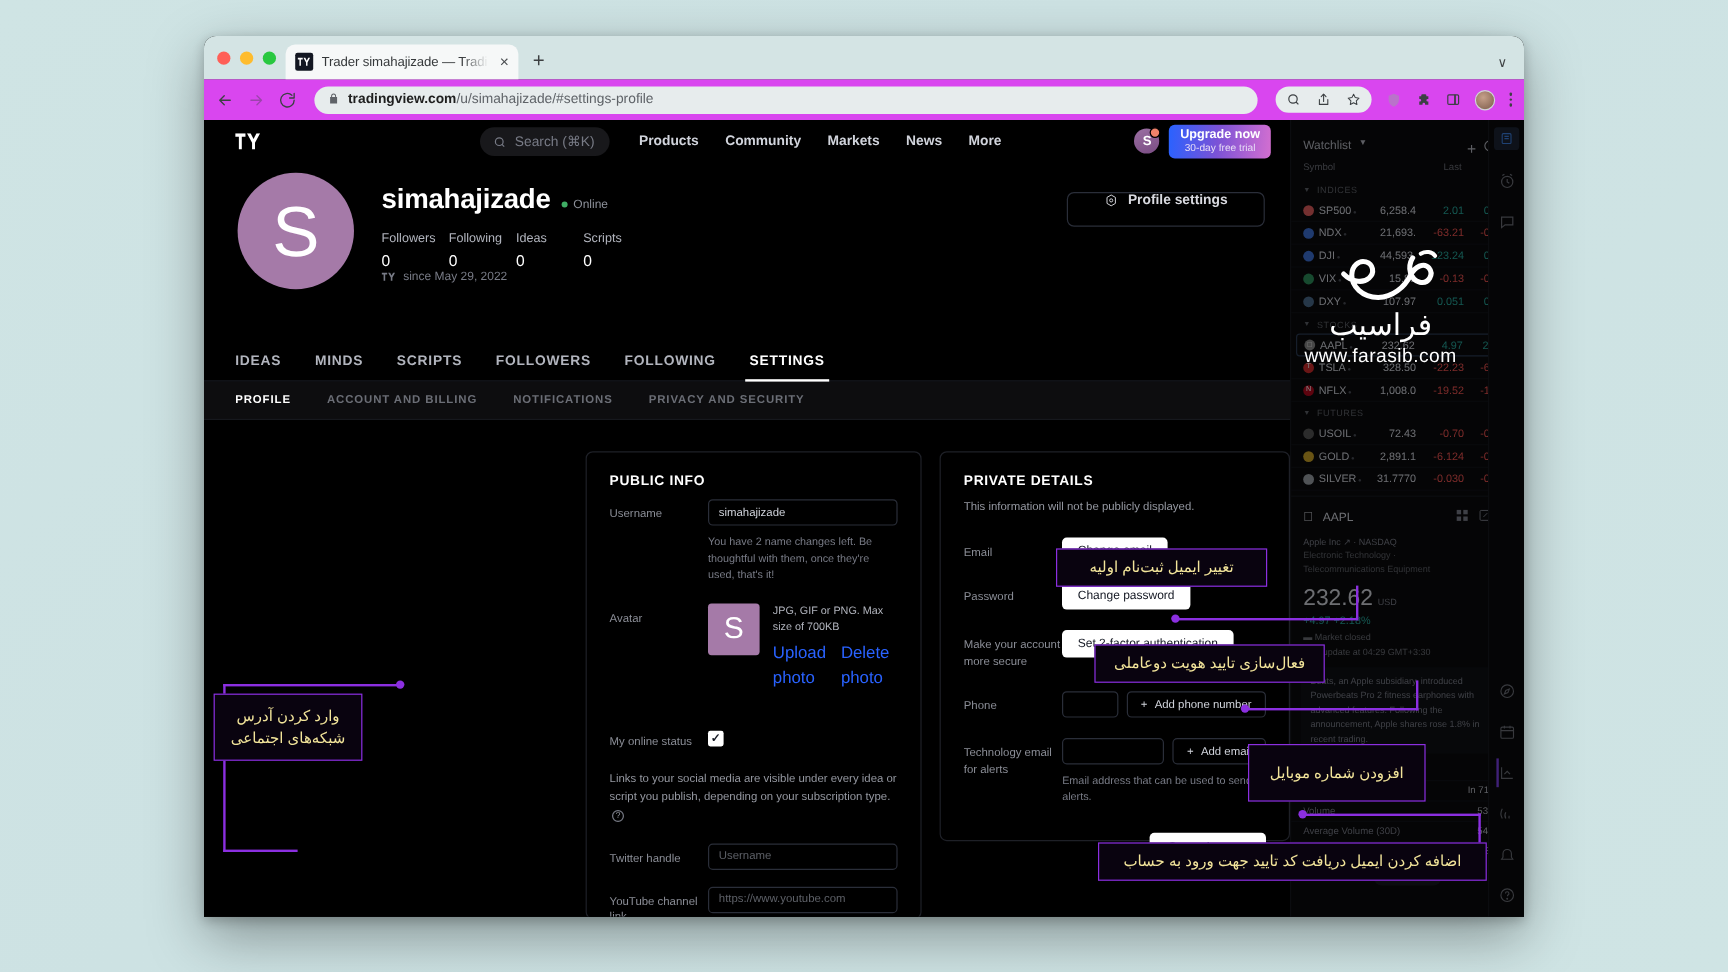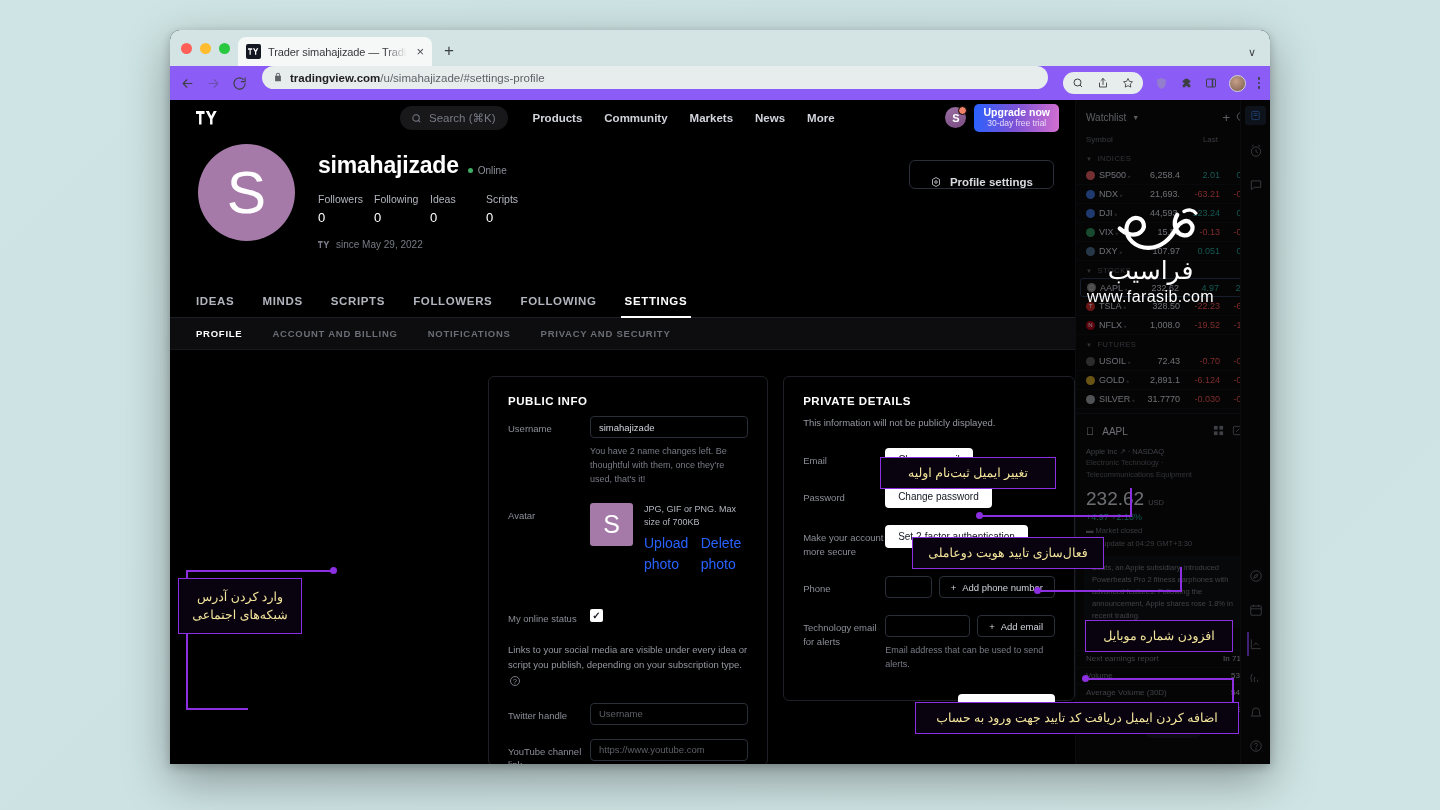--- a/index.html
+++ b/index.html
@@ -53,22 +53,22 @@
             mask-image: linear-gradient(90deg,#000 84%, transparent 100%);
   }
   .tab-close { font-size: 13px; color: #4a4d50; line-height: 1; padding-left: 2px; }
   .newtab { font-size: 17px; color: #3c3f41; margin: 0 0 5px 12px; font-weight: 300; }
   .tab-chevron {
     position: absolute; right: 14px; bottom: 7px;
     font-size: 11px; color: #3f4244;
   }
 
   .toolbar {
-    height: 34px; background: #8b5cf6;
-    display: flex; padding: 0 10px; gap: 11px;
+    height: 34px; background: #d946ef;
+    display: flex; align-items: center; padding: 0 10px; gap: 11px;
   }
   .tb-icon { color: #3c4043; display: flex; align-items: center; justify-content: center; }
   .tb-icon svg { display: block; }
   .omnibox {
     flex: 1; height: 23px; background: #e7eced; border-radius: 12px;
     display: flex; align-items: center; gap: 7px; padding: 0 11px;
     font-size: 11.5px; color: #1f1f1f; margin: 0 4px;
   }
   .omni-url { white-space: nowrap; }
   .omni-url .dim { color: #5f6368; }
@@ -136,28 +136,28 @@
   .pf-info { margin-left: 122px; padding-top: 2px; }
   .pf-name-row { display: flex; align-items: baseline; gap: 9px; }
   .pf-name { font-size: 23px; font-weight: 600; color: #fff; letter-spacing: -.2px; }
   .pf-online { font-size: 10px; color: #8c9099; display: flex; align-items: center; gap: 5px; }
   .pf-online::before { content: ""; width: 5px; height: 5px; border-radius: 50%; background: #3fae65; }
   .pf-stats { display: flex; gap: 0; margin-top: 14px; }
   .pf-stat { width: 56px; }
   .pf-stat .k { font-size: 10.5px; color: #b2b5be; }
   .pf-stat .v { font-size: 13px; color: #fff; margin-top: 5px; }
   .pf-since {
-    margin-top: 14px; font-size: 10px; color: #787b86;
+    margin-top: 0; font-size: 10px; color: #787b86;
     display: flex; align-items: center; gap: 6px;
   }
   .pf-settings {
     position: absolute; right: 21px; top: 24px;
     border: 1px solid #2a2e39; border-radius: 6px;
-    height: 29px; padding: 0 20px;
-    display: flex; align-items: flex-end; gap: 8px;
+    height: 29px; padding: 0 30px;
+    display: flex; align-items: flex-start; gap: 8px;
     color: #d9dae0; font-size: 11.5px; font-weight: 600;
   }
 
   
   .tabs-main {
     display: flex; gap: 0; padding-left: 26px; height: 34px;
     border-bottom: 1px solid #1c1f26; align-items: center;
   }
   .tab-m {
     font-size: 11.5px; font-weight: 700; letter-spacing: .65px;
@@ -242,21 +242,21 @@
   .save-wrap { display: flex; justify-content: flex-end; margin-top: 22px; }
 
   
   .sidebar {
     width: 195px; height: 664px; background: #0a0a0c;
     border-left: 1px solid #16181d; position: relative;
     display: flex; flex-direction: column;
     filter: brightness(.52);
   }
   .wl-head {
-    height: 30px; display: flex; align-items: center; padding: 4px 8px 0 10px;
+    height: 30px; display: flex; padding: 16px 8px 0 10px;
     gap: 6px; font-size: 10px; color: #b2b5be;
   }
   .wl-head .sp { flex: 1; }
   .wl-cols {
     display: flex; padding: 0 8px 0 10px; height: 19px; align-items: center;
     font-size: 8px; color: #6b6e76; gap: 4px;
   }
   .wl-cols .c1 { flex: 1; }
   .wl-cols .c2 { width: 38px; text-align: right; }
   .wl-cols .c3 { width: 40px; text-align: right; }
@@ -898,21 +898,21 @@
     <div class="lead" style="left:960px; top:388px; width:1.6px; height:28px"></div>
     <div class="ann" style="left:710px; top:357px; width:176px; height:32px">تغییر ایمیل ثبت‌نام اولیه</div>
 
     <div class="dot" style="left:864px; top:487px"></div>
     <div class="lead" style="left:868px; top:490px; width:144px; height:1.6px"></div>
     <div class="lead" style="left:1010px; top:467px; width:1.6px; height:25px"></div>
     <div class="ann" style="left:742px; top:437px; width:192px; height:32px">فعال‌سازی تایید هویت دوعاملی</div>
 
     <div class="dot" style="left:918px; top:534px"></div>
     <div class="lead" style="left:922px; top:537px; width:50px; height:1.6px"></div>
-    <div class="ann" style="left:915px; top:520px; width:148px; height:32px">افزودن شماره موبایل</div>
+    <div class="ann" style="left:870px; top:520px; width:148px; height:48px">افزودن شماره موبایل</div>
 
     <div class="dot" style="left:912px; top:575px"></div>
     <div class="lead" style="left:916px; top:578px; width:148px; height:1.6px"></div>
     <div class="lead" style="left:1062px; top:578px; width:1.6px; height:36px"></div>
     <div class="ann" style="left:745px; top:602px; width:324px; height:32px">اضافه کردن ایمیل دریافت کد تایید جهت ورود به حساب</div>
 
   </div>
 </div>
 
 </body></html>

